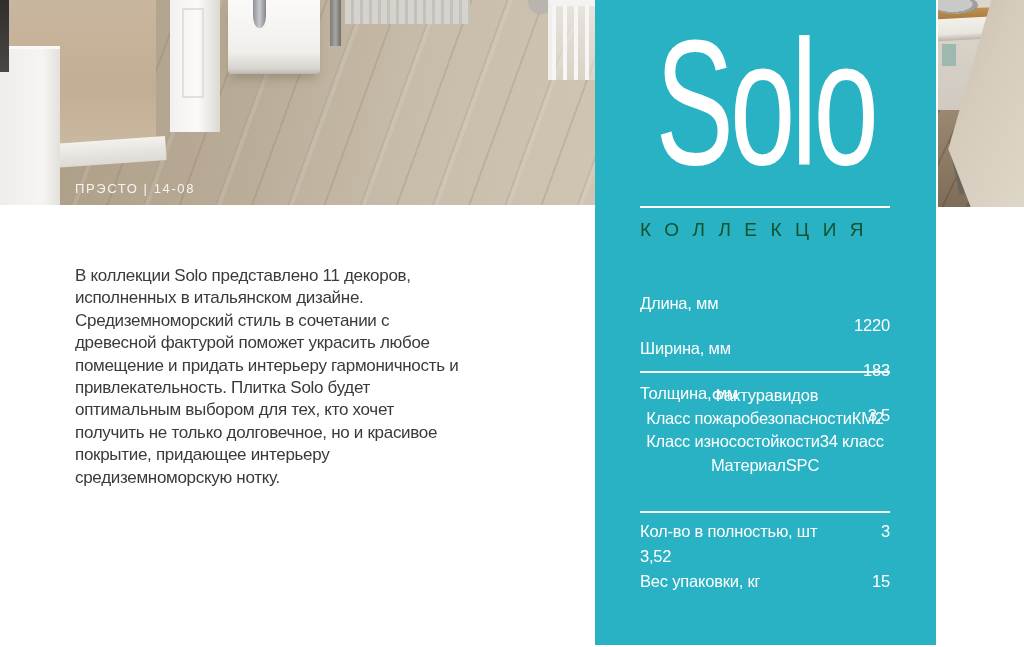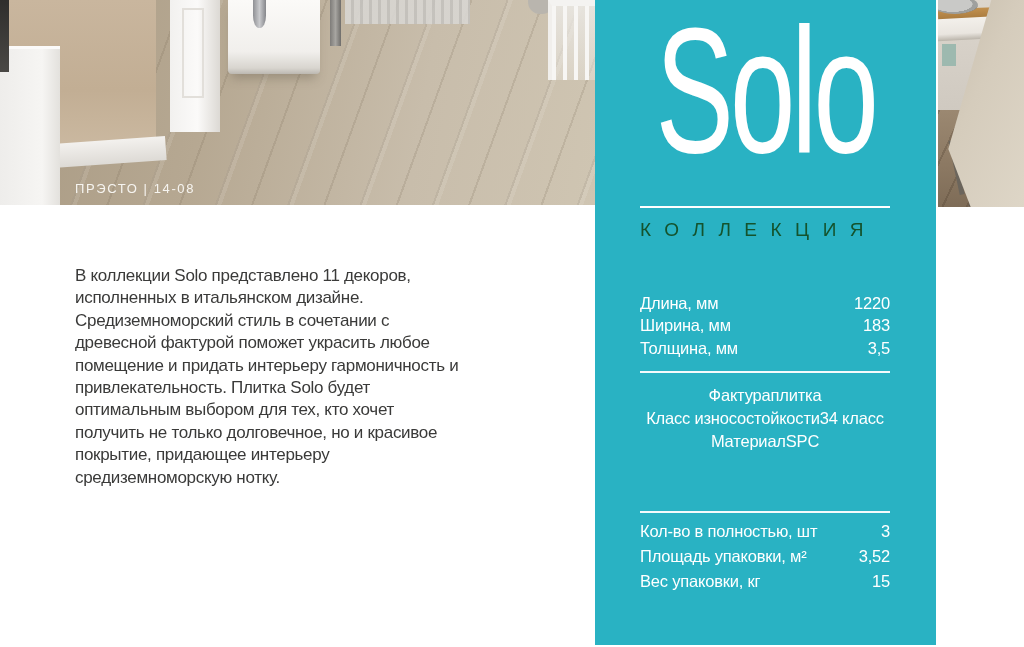--- a/index.html
+++ b/index.html
@@ -45,29 +45,29 @@
       linear-gradient(180deg, rgba(235,233,229,.85), rgba(240,238,234,.35));
     border-top:6px solid #f4f3f1; border-left:4px solid #f1efec; }
   .soft-toy { position:absolute; left:528px; top:0; width:26px; height:14px;
     background:#b9b5ae; border-radius:0 0 12px 12px; }
   .hero-label { position:absolute; left:75px; top:181px; color:#f6f4f0;
     font-size:13px; font-weight:500; letter-spacing:1.6px; }
 
   
   .panel { position:absolute; left:595px; top:0; width:341px; height:645px; }
   .title-wrap { position:absolute; left:45px; top:2px; width:250px; height:200px;
-    display:flex; align-items:flex-start; justify-content:center; overflow:visible; }
+    display:flex; align-items:flex-end; justify-content:center; overflow:visible; }
   .collection-title { color:#fff; font-size:178px; line-height:1; font-weight:300;
     letter-spacing:-6px; transform:scaleX(0.66); transform-origin:center;
     display:inline-block; padding-bottom:10px; }
   .title-rule { position:absolute; left:45px; top:206px; width:250px; height:2px; background:#ffffff; }
   .collection-subtitle { position:absolute; left:45px; top:219px; width:260px;
     color:#14532d; font-size:19px; font-weight:400; letter-spacing:13.5px; white-space:nowrap; }
   .spec-sec { position:absolute; left:45px; width:250px; color:#fff; }
-  .sec-1 { top:292px; } .sec-1 .spec-row{ line-height:22.4px; }
+  .sec-1 { top:292px; } .sec-1 .spec-row{ line-height:22.4px;flex-direction:column; }
   .sec-2 { top:384px; } .sec-2 .spec-row{ line-height:23.2px;justify-content:center; }
   .sec-3 { top:519px; } .sec-3 .spec-row{ line-height:25px; }
   .spec-row { display:flex; justify-content:space-between; font-size:16.5px; letter-spacing:-0.2px; }
   .spec-val { text-align:right; }
   .spec-rule { position:absolute; left:45px; width:250px; height:1.5px;
     background:rgba(255,255,255,.95); }
   .rule-a { top:371px; } .rule-b { top:511px; }
 
   
   .side-photo { position:absolute; left:938px; top:0; width:86px; height:207px; overflow:hidden;
@@ -140,41 +140,44 @@
         <span class="spec-lbl">Толщина, мм</span>
         <span class="spec-val">3,5</span>
       </div>
     </div>
 
     <div class="spec-rule rule-a"></div>
 
     <div class="spec-sec sec-2">
       <div class="spec-row">
         <span class="spec-lbl">Фактура</span>
-        <span class="spec-val">плитка</span>
+        <span class="spec-val">видов</span>
+      </div>
+      <div class="spec-row">
+        <span class="spec-lbl">Класс пожаробезопасности</span>
+        <span class="spec-val">КМ2</span>
       </div>
       <div class="spec-row">
         <span class="spec-lbl">Класс износостойкости</span>
         <span class="spec-val">34 класс</span>
       </div>
       <div class="spec-row">
         <span class="spec-lbl">Материал</span>
         <span class="spec-val">SPC</span>
       </div>
     </div>
 
     <div class="spec-rule rule-b"></div>
 
     <div class="spec-sec sec-3">
       <div class="spec-row">
         <span class="spec-lbl">Кол-во в полностью, шт</span>
         <span class="spec-val">3</span>
       </div>
       <div class="spec-row">
-        <span class="spec-lbl">Площадь упаковки, м²</span>
         <span class="spec-val">3,52</span>
       </div>
       <div class="spec-row">
         <span class="spec-lbl">Вес упаковки, кг</span>
         <span class="spec-val">15</span>
       </div>
     </div>
   </aside>
 
   <div class="side-photo">

